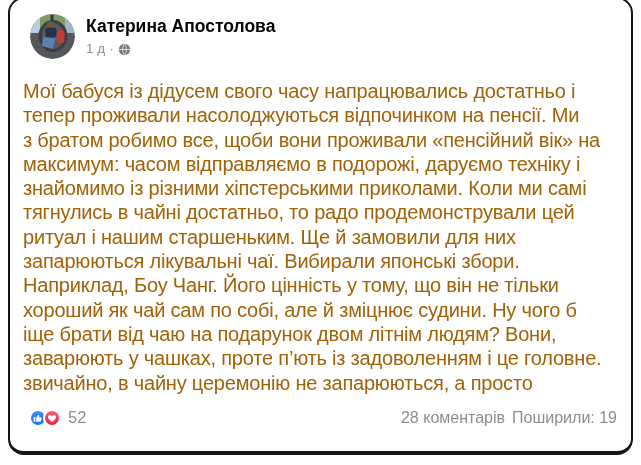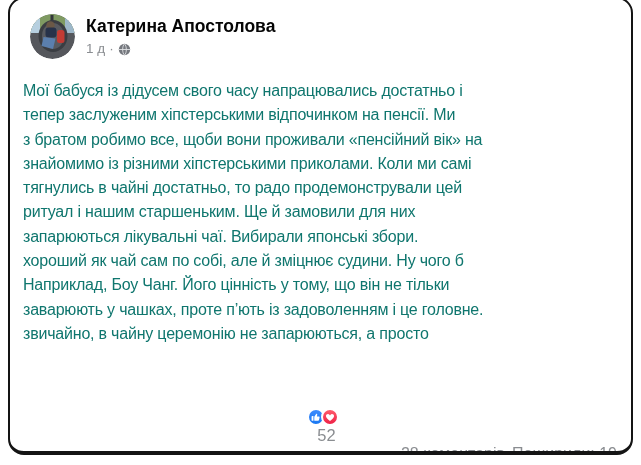--- a/index.html
+++ b/index.html
@@ -53,36 +53,35 @@
     color: #8a8d91;
     line-height: 16px;
   }
   .meta .sep { color: #8a8d91; }
   .globe { display: inline-flex; align-items: center; }
 
   
   .post-body {
     margin-top: 20px;
     padding: 0 10px 0 13px;
-    font-size: 16px;
+    font-size: 20px;
     line-height: 24.3px;
-    color: #0f766e;
+    color: #a16207;
     letter-spacing: -0.2px;
   }
   .post-line { white-space: nowrap; }
 
   
   .footer {
     position: absolute;
     left: 0; right: 0;
     top: 409px;
     padding: 0 14px 0 19px;
     display: flex;
     align-items: center;
-    flex-direction: column;
   }
   .reactions { display: flex; align-items: center; cursor: pointer; }
   .reaction {
     width: 18px; height: 18px;
     border-radius: 50%;
     border: 2px solid #ffffff;
     display: flex;
     align-items: center;
     justify-content: center;
   }
@@ -147,28 +146,30 @@
                 <path d="M8 1.2 C5 3.4 5 12.6 8 14.8"></path>
               </g>
             </svg>
           </span>
         </div>
       </div>
     </div>
 
     <div class="post-body">
       <div class="post-line">Мої бабуся із дідусем свого часу напрацювались достатньо і</div>
-      <div class="post-line">тепер заслуженим хіпстерськими відпочинком на пенсії. Ми</div>
+      <div class="post-line">тепер проживали насолоджуються відпочинком на пенсії. Ми</div>
       <div class="post-line">з братом робимо все, щоби вони проживали «пенсійний вік» на</div>
+      <div class="post-line">максимум: часом відправляємо в подорожі, даруємо техніку і</div>
       <div class="post-line">знайомимо із різними хіпстерськими приколами. Коли ми самі</div>
       <div class="post-line">тягнулись в чайні достатньо, то радо продемонстрували цей</div>
       <div class="post-line">ритуал і нашим старшеньким. Ще й замовили для них</div>
       <div class="post-line">запарюються лікувальні чаї. Вибирали японські збори.</div>
+      <div class="post-line">Наприклад, Боу Чанг. Його цінність у тому, що він не тільки</div>
       <div class="post-line">хороший як чай сам по собі, але й зміцнює судини. Ну чого б</div>
-      <div class="post-line">Наприклад, Боу Чанг. Його цінність у тому, що він не тільки</div>
+      <div class="post-line">іще брати від чаю на подарунок двом літнім людям? Вони,</div>
       <div class="post-line">заварюють у чашках, проте п’ють із задоволенням і це головне.</div>
       <div class="post-line">звичайно, в чайну церемонію не запарюються, а просто</div>
     </div>
 
     <div class="footer">
       <div class="reactions">
         <span class="reaction like">
           <svg width="12" height="12" viewBox="0 0 16 16">
             <path fill="#ffffff" d="M4.6 6.6H3c-.5 0-.9.4-.9.9v4.7c0 .5.4.9.9.9h1.6V6.6zM5.7 12.5c0 .3.3.6.6.6h4.4c.7 0 1.2-.5 1.3-1.1l.8-3.4c.2-.7-.4-1.4-1.1-1.4H9.2l.5-2.1c.1-.6-.2-1.1-.7-1.3-.4-.2-.9 0-1.1.4L5.9 7.3c-.1.2-.2.4-.2.6v4.6z"></path>
           </svg>

